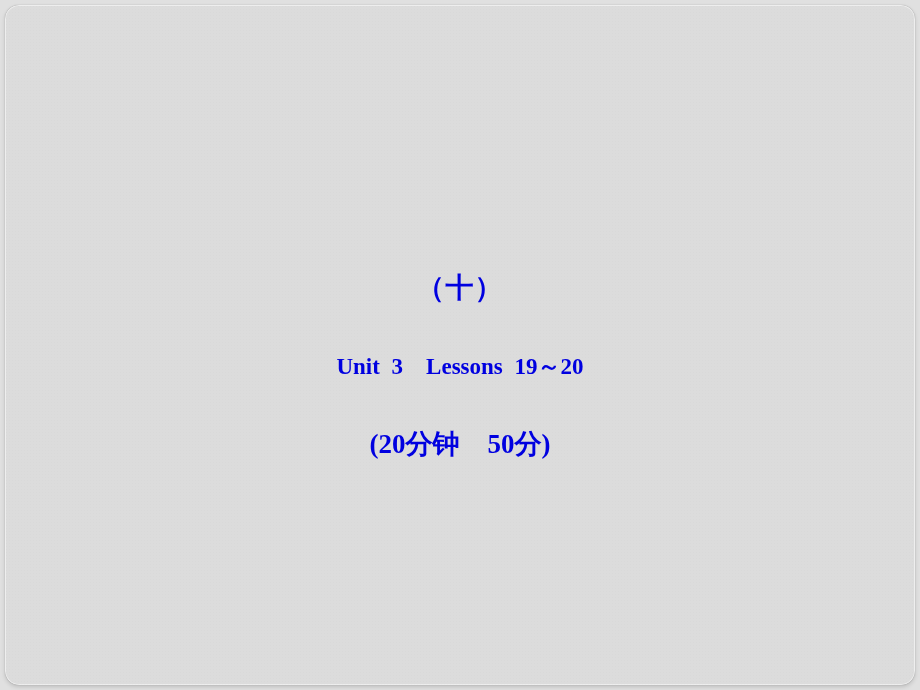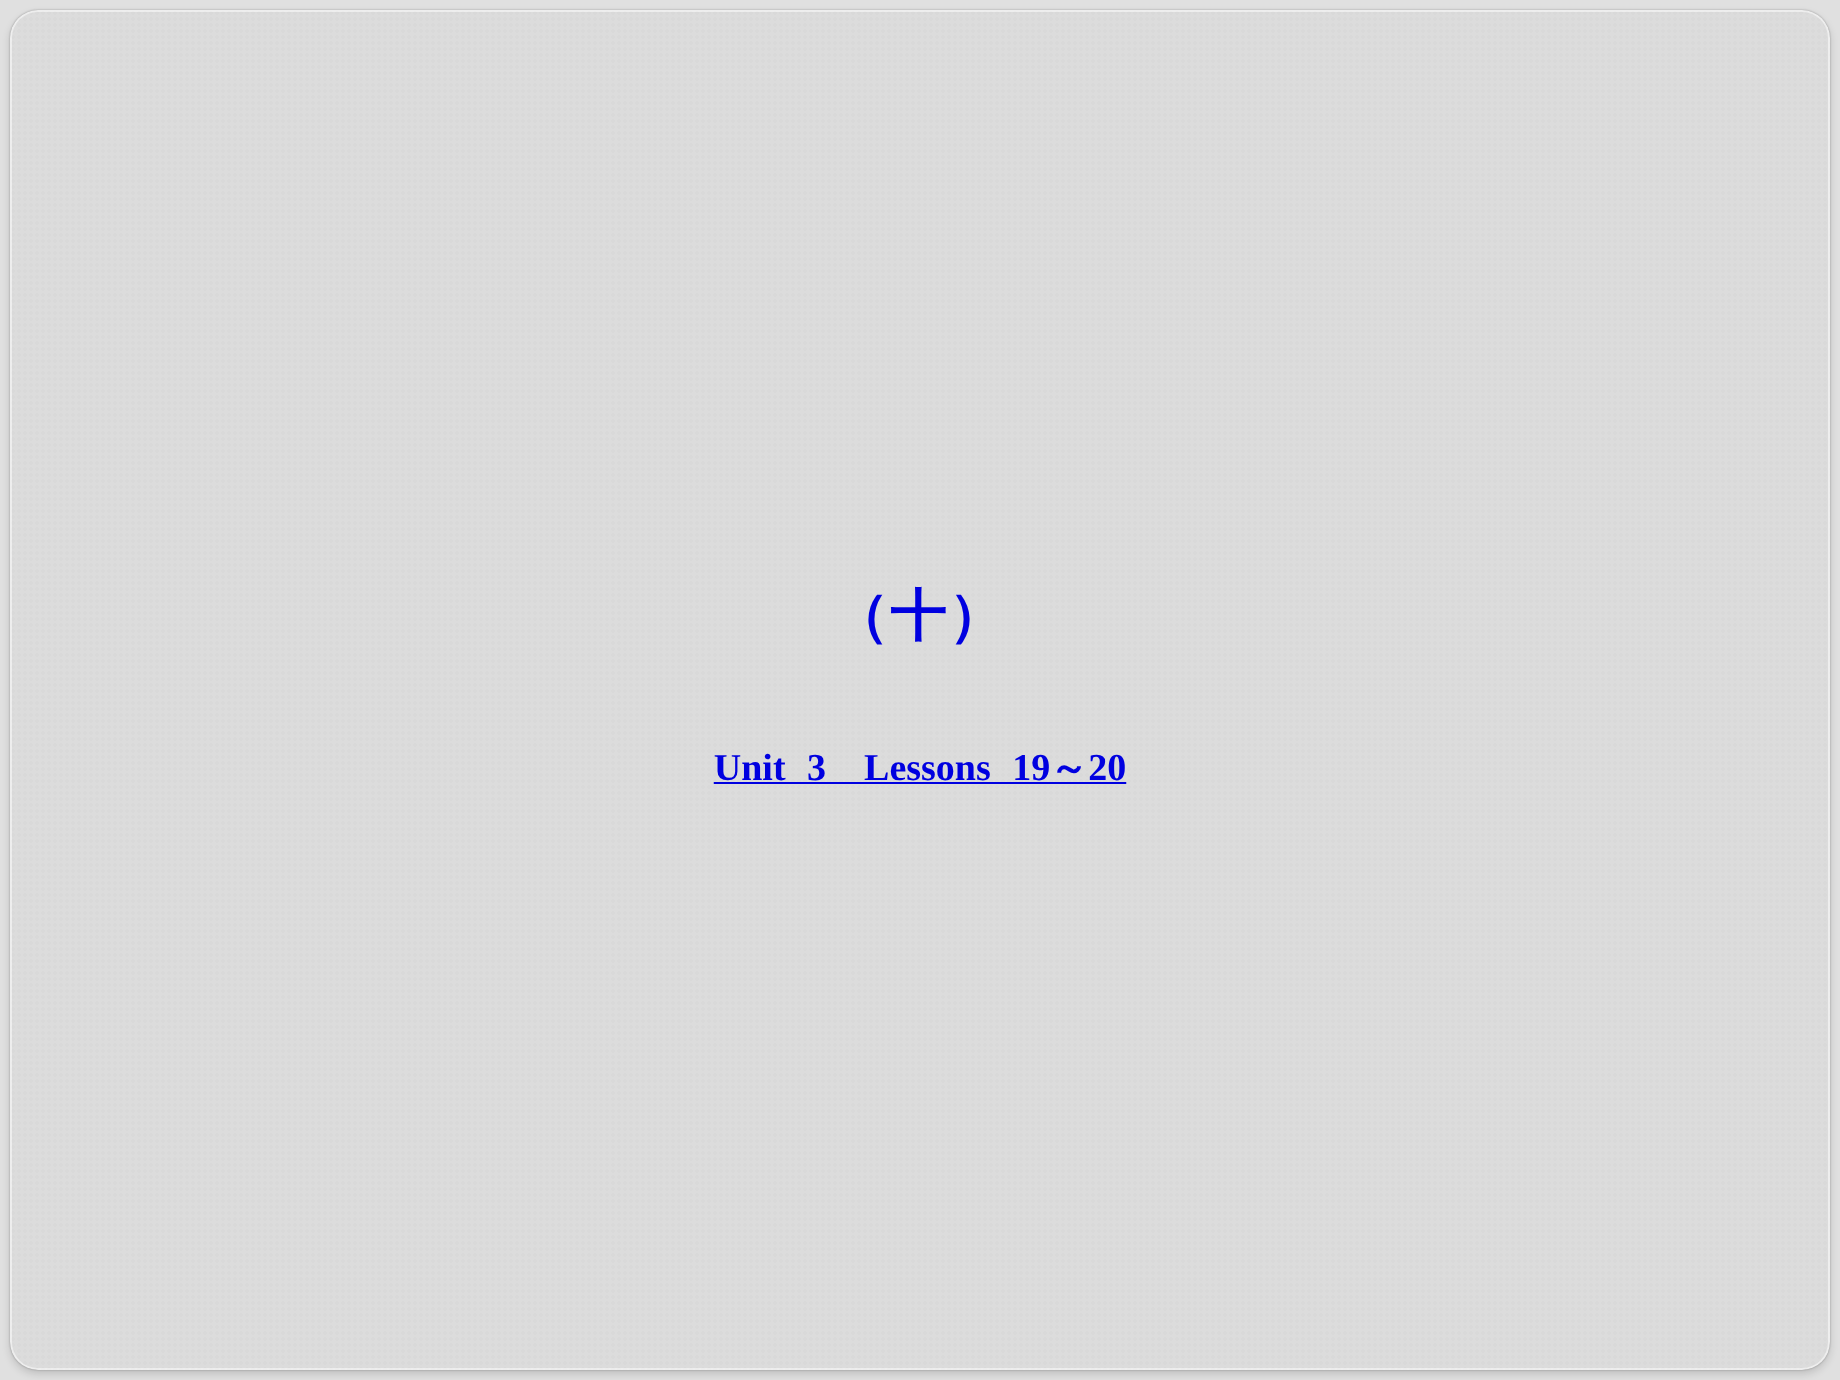--- a/index.html
+++ b/index.html
@@ -39,34 +39,36 @@
       font-weight: bold;
       position: relative;
       top: 20px;
     }
     .line1 {
       font-size: 28px;
       margin-bottom: 44px;
       letter-spacing: 1px;
     }
     .line2 {
-      font-size: 19px;
+      font-size: 23px;
       margin-bottom: 44px;
       word-spacing: 6px;
-      text-decoration: underline;
     }
     .line3 {
       font-size: 27px;
     }
     .line3 .spacer {
       display: inline-block;
       width: 28px;
     }
   </style>
 </head>
 <body>
 
 <div class="slide-frame">
   <div class="content">
     <div class="line1">（十）</div>
     <div class="line2">Unit 3 Lessons 19～20</div>
+    <div class="line3">
+      <span>(20</span><span>分钟</span><span class="spacer"></span><span>50</span><span>分</span><span>)</span>
+    </div>
   </div>
 </div>
 
 </body></html>

